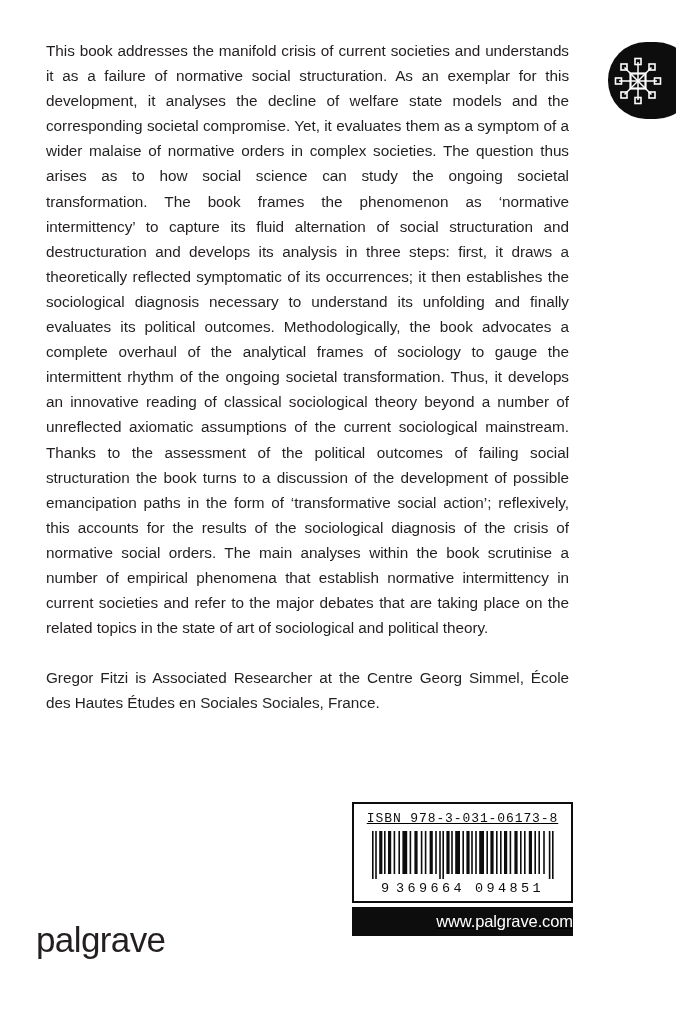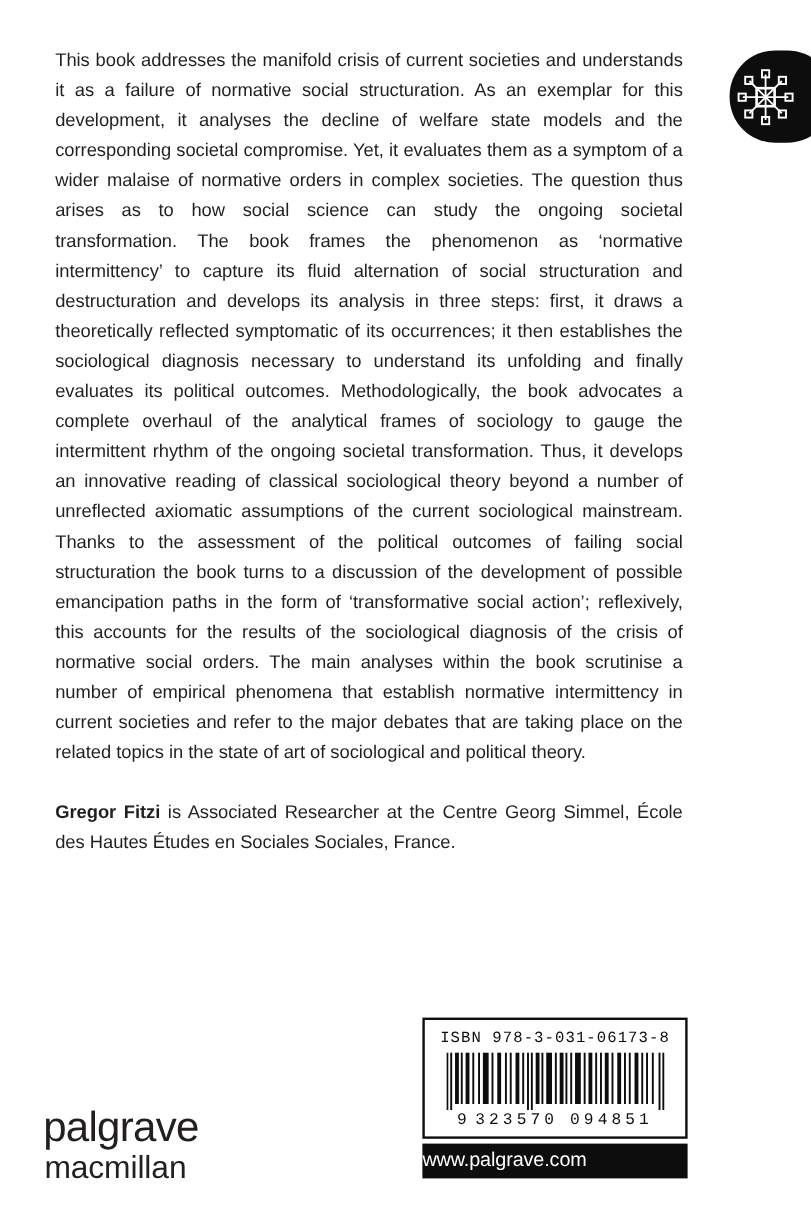--- a/index.html
+++ b/index.html
@@ -53,21 +53,21 @@
     line-height: 25.1px;
     letter-spacing: -0.03px;
   }
   .blurb p {
     margin: 0;
   }
   .blurb p.author-note {
     margin-top: 25px;
   }
   .blurb p.author-note b {
-    font-weight: bold;
+    font-weight: normal;
   }
 
   
   .wordmark {
     position: absolute;
     left: 36px;
     top: 922px;
     color: #231f20;
     line-height: 1;
   }
@@ -83,23 +83,24 @@
     font-weight: 300;
     letter-spacing: -0.1px;
     margin-top: 3px;
     margin-left: 1px;
   }
 
   
   .barcode-block {
     position: absolute;
     left: 352px;
-    top: 848px;
+    top: 802px;
     width: 221px;
     height: 134px;
+    text-decoration: underline;
   }
   .barcode-panel {
     position: relative;
     box-sizing: border-box;
     width: 100%;
     height: 101px;
     background: #ffffff;
     border: 2.5px solid #0d0d0d;
     padding: 7px 0 0 0;
   }
@@ -131,21 +132,21 @@
   .barcode-digits .d-lead { margin-right: 7px; }
   .barcode-digits .d-left { letter-spacing: 3.4px; margin-right: 10px; }
   .barcode-digits .d-right { letter-spacing: 3.4px; }
   .url-bar {
     box-sizing: border-box;
     margin-top: 4px;
     width: 100%;
     height: 29px;
     background: #0d0d0d;
     color: #ffffff;
-    text-align: left;
+    text-align: right;
     font-size: 16.5px;
     line-height: 29px;
     letter-spacing: -0.1px;
   }
 </style>
 </head>
 <body>
 
 <div class="page">
 
@@ -175,21 +176,20 @@
     </svg>
   </div>
 
   <div class="blurb">
     <p>This book addresses the manifold crisis of current societies and understands it as a failure of normative social structuration. As an exemplar for this development, it analyses the decline of welfare state models and the corresponding societal compromise. Yet, it evaluates them as a symptom of a wider malaise of normative orders in complex societies. The question thus arises as to how social science can study the ongoing societal transformation. The book frames the phenomenon as ‘normative intermittency’ to capture its fluid alternation of social structuration and destructuration and develops its analysis in three steps: first, it draws a theoretically reflected symptomatic of its occurrences; it then establishes the sociological diagnosis necessary to understand its unfolding and finally evaluates its political outcomes. Methodologically, the book advocates a complete overhaul of the analytical frames of sociology to gauge the intermittent rhythm of the ongoing societal transformation. Thus, it develops an innovative reading of classical sociological theory beyond a number of unreflected axiomatic assumptions of the current sociological mainstream. Thanks to the assessment of the political outcomes of failing social structuration the book turns to a discussion of the development of possible emancipation paths in the form of ‘transformative social action’; reflexively, this accounts for the results of the sociological diagnosis of the crisis of normative social orders. The main analyses within the book scrutinise a number of empirical phenomena that establish normative intermittency in current societies and refer to the major debates that are taking place on the related topics in the state of art of sociological and political theory.</p>
     <p class="author-note"><b>Gregor Fitzi</b><span> is Associated Researcher at the Centre Georg Simmel, École des Hautes Études en Sociales Sociales, France.</span></p>
   </div>
 
   <div class="wordmark">
     <span class="wm-top">palgrave</span>
-    <span class="wm-bottom">macmillan</span>
   </div>
 
   <div class="barcode-block">
     <div class="barcode-panel">
       <div class="isbn-line">ISBN 978-3-031-06173-8</div>
       <svg class="bars" width="182" height="48" viewBox="0 0 182 48">
         <g fill="#0d0d0d">
           <rect x="0" y="0" width="1.6" height="48"></rect>
           <rect x="3.2" y="0" width="1.6" height="48"></rect>
           <rect x="7.2" y="0" width="3.2" height="43"></rect>
@@ -226,20 +226,20 @@
           <rect x="156.8" y="0" width="3.2" height="43"></rect>
           <rect x="162.4" y="0" width="1.6" height="43"></rect>
           <rect x="166.4" y="0" width="1.6" height="43"></rect>
           <rect x="171.2" y="0" width="1.6" height="43"></rect>
           <rect x="176.8" y="0" width="1.6" height="48"></rect>
           <rect x="180" y="0" width="1.6" height="48"></rect>
         </g>
       </svg>
       <div class="barcode-digits">
         <span class="d-lead">9</span>
-        <span class="d-left">323570</span>
+        <span class="d-left">369664</span>
         <span class="d-right">094851</span>
       </div>
     </div>
     <div class="url-bar">www.palgrave.com</div>
   </div>
 
 </div>
 
 </body></html>

